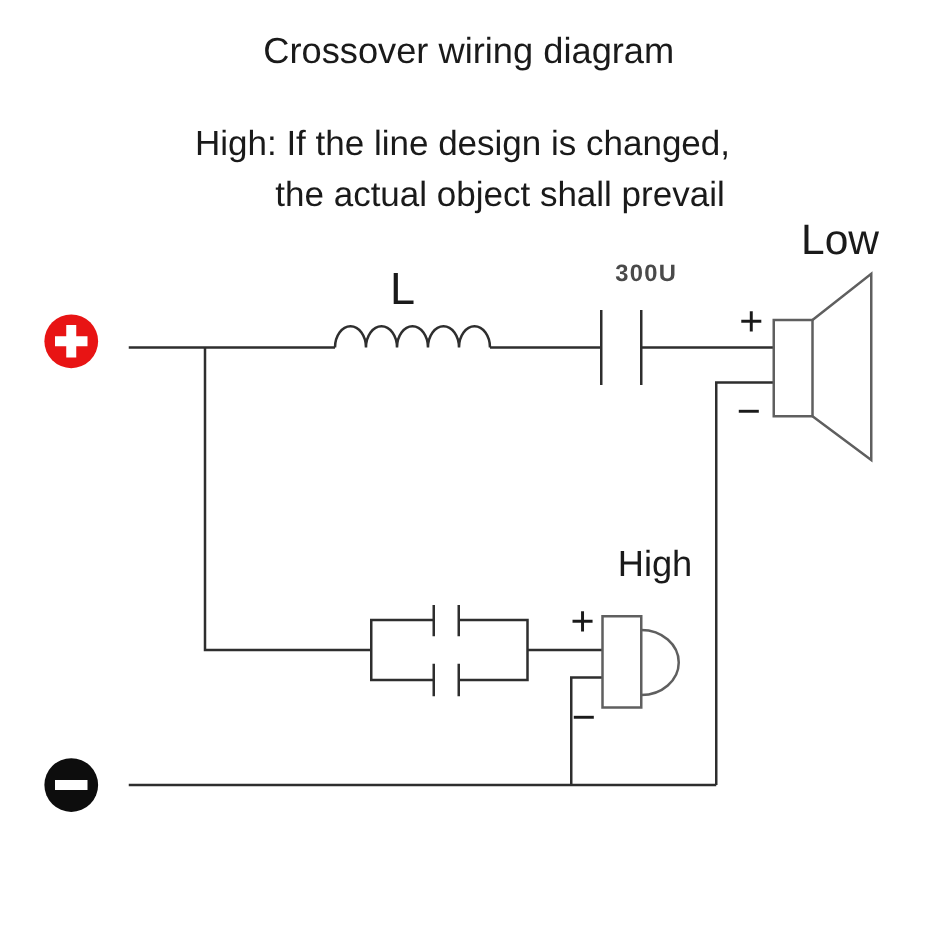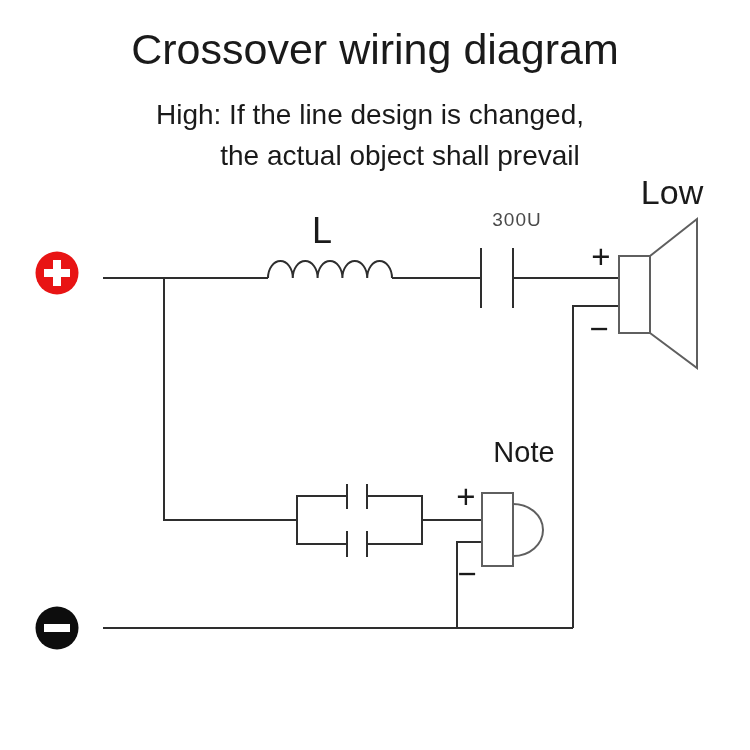--- a/index.html
+++ b/index.html
@@ -17,26 +17,26 @@
     left: 0; top: 0;
     width: 750px; height: 750px;
   }
   .lbl {
     position: absolute;
     transform: translateX(-50%);
     white-space: nowrap;
     line-height: 1.1;
     color: #1a1a1a;
   }
-  .page-title   { left: 375px; top: 26px;  font-size: 43px; }
+  .page-title   { left: 375px; top: 26px;  font-size: 29px; }
   .note-line    { font-size: 28px; }
   .note-1       { left: 370px; top: 100px; }
   .note-2       { left: 400px; top: 141px; }
   .inductor-lbl { left: 322px; top: 211px; font-size: 36px; }
-  .cap-lbl      { left: 517px; top: 210px; font-size: 19px; color: #4a4a4a; letter-spacing: 1px; }
+  .cap-lbl      { left: 517px; top: 210px; font-size: 19px; color: #4a4a4a; letter-spacing: 1px; font-weight: bold; }
   .low-lbl      { left: 672px; top: 174px; font-size: 34px; }
   .high-lbl     { left: 524px; top: 437px; font-size: 29px; }
   .polarity     { font-size: 33px; }
   .low-plus     { left: 601px; top: 239px; }
   .low-minus    { left: 599px; top: 311px; }
   .high-plus    { left: 466px; top: 479px; }
   .high-minus   { left: 467px; top: 556px; }
 </style>
 </head>
 <body>
@@ -79,19 +79,19 @@
 
     <g>
       <circle cx="57" cy="628" r="21.5" stroke="none" fill="#0d0d0d"></circle>
       <rect x="44" y="624" width="26" height="8" fill="#ffffff"></rect>
     </g>
   </svg>
 
   <div class="lbl inductor-lbl">L</div>
   <div class="lbl cap-lbl">300U</div>
   <div class="lbl low-lbl">Low</div>
-  <div class="lbl high-lbl">Note</div>
+  <div class="lbl high-lbl">High</div>
   <div class="lbl polarity low-plus">+</div>
   <div class="lbl polarity low-minus">−</div>
   <div class="lbl polarity high-plus">+</div>
   <div class="lbl polarity high-minus">−</div>
 
 </div>
 
 </body></html>

